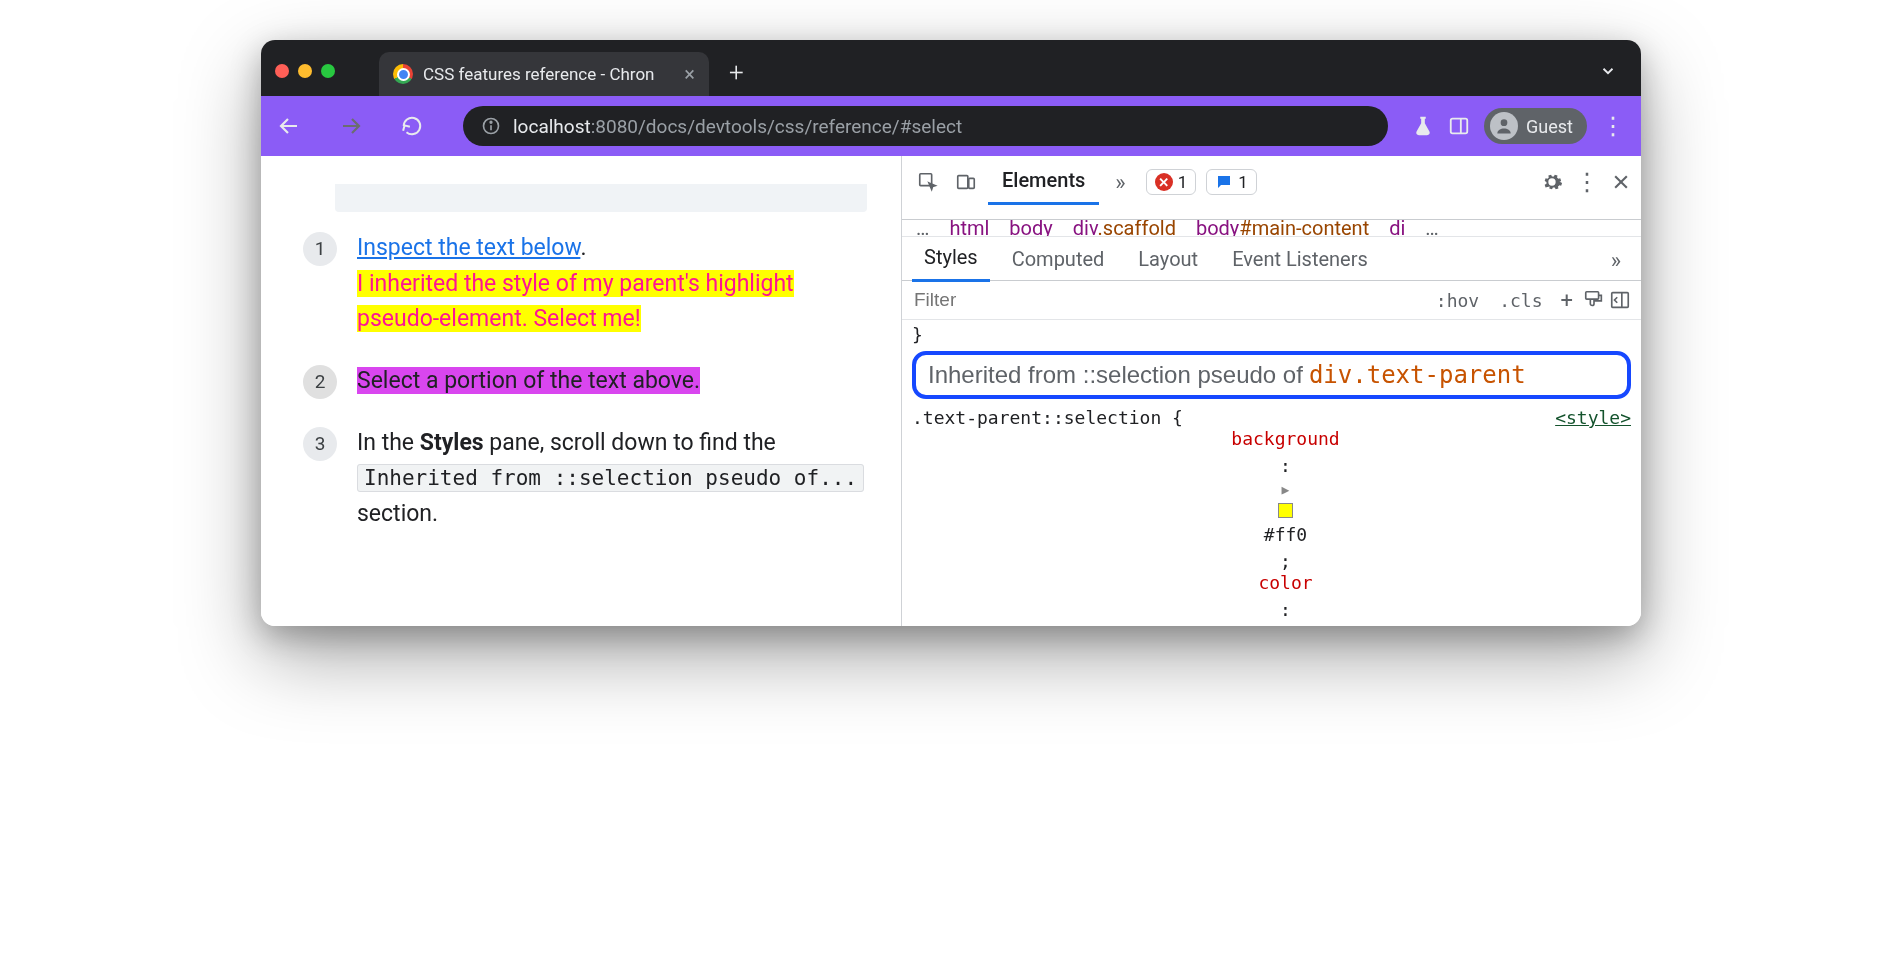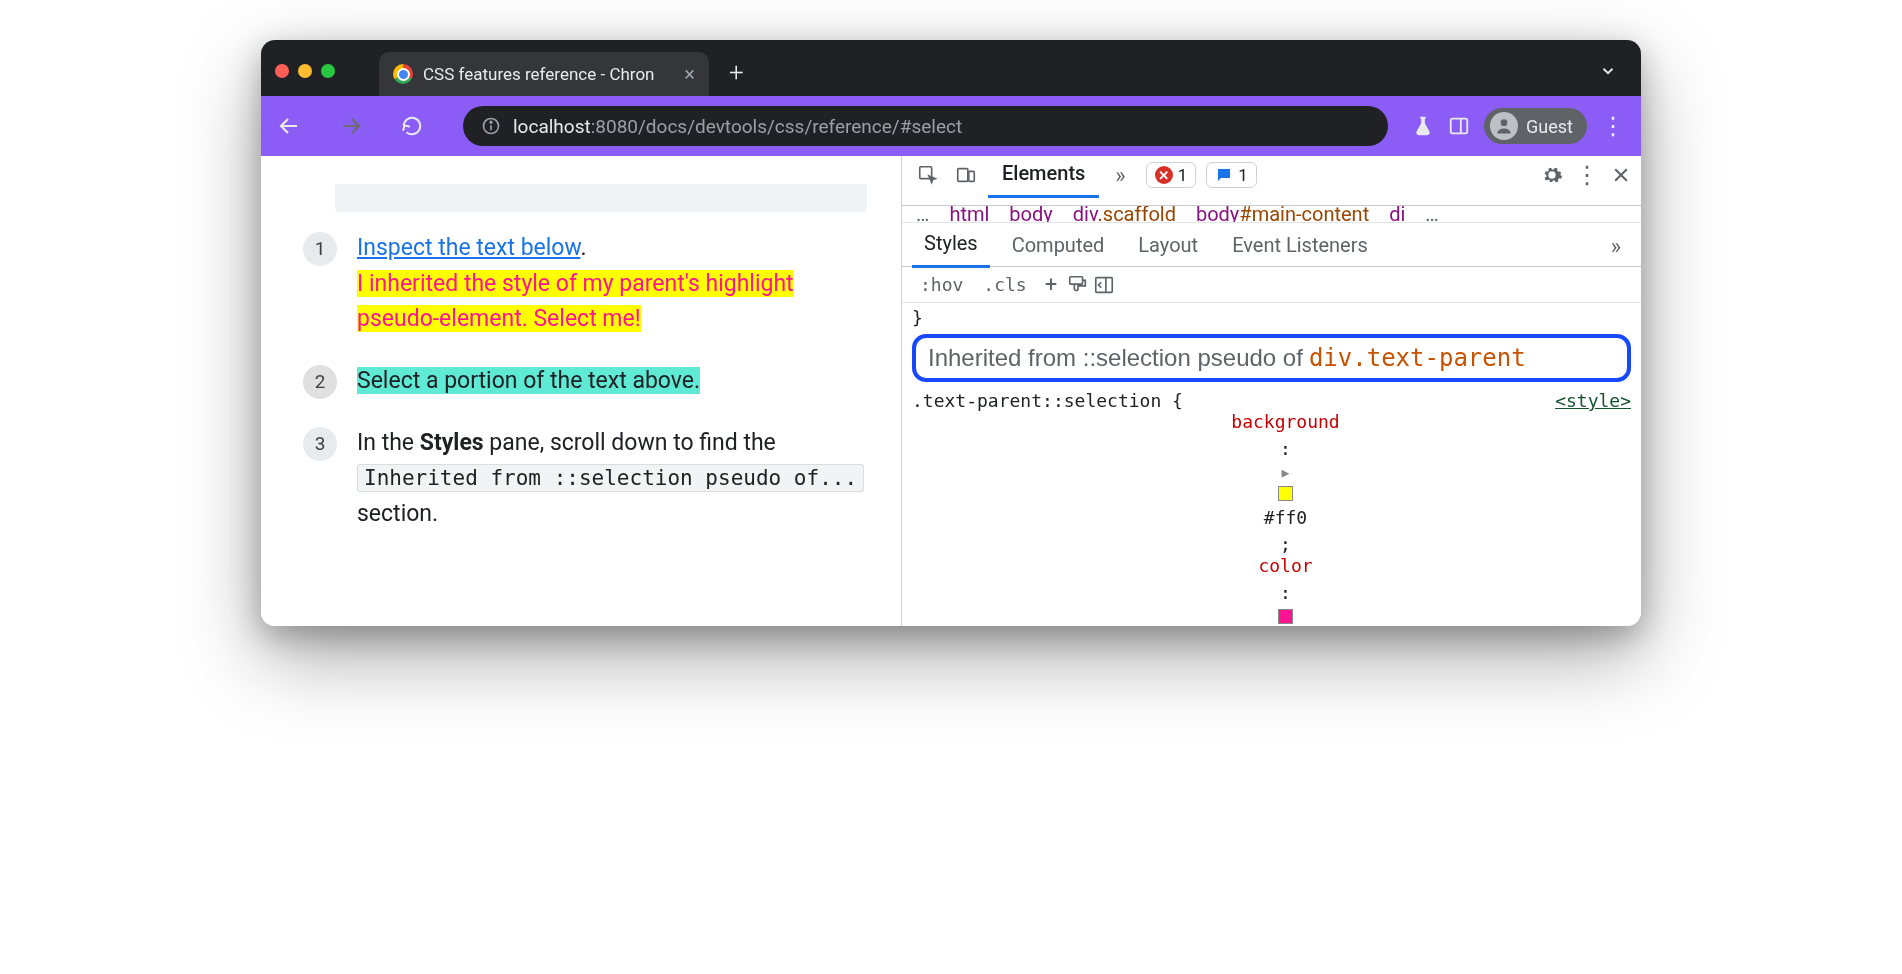--- a/index.html
+++ b/index.html
@@ -121,38 +121,38 @@
     content:counter(step);
     position:absolute;left:8px;top:2px;
     width:34px;height:34px;border-radius:50%;
     background:#e8eaed;color:#3c4043;
     display:flex;align-items:center;justify-content:center;
     font-size:19px;
   }
   .link{color:#1a73e8;text-decoration:underline;cursor:pointer;}
   .hl{background:#ffff00;color:#ff1493;}
   ol.steps > li:nth-child(2)::before{background:#e0e0e0;}
-  .sel-grey{background:#5eead4;margin-top:28px;}
+  .sel-grey{background:#d946ef;margin-top:28px;}
   .code-inline{
     font-family:"SFMono-Regular",Menlo,Consolas,monospace;
     background:#f1f3f4;border:1px solid #dadce0;
     padding:1px 6px;border-radius:3px;font-size:21px;
   }
   
   .devtools{
     flex:1;
     border-left:1px solid #cfd2d6;
     display:flex;flex-direction:column;
     font-size:18px;color:#202124;
   }
   .dt-tabbar{
     display:flex;align-items:center;gap:6px;
     border-bottom:1px solid #c9ccd0;
     padding:6px 10px 17px 10px;
-    height:50px;
+    height:64px;
   }
   .dt-icon{width:32px;height:32px;display:flex;align-items:center;justify-content:center;color:#5f6368;cursor:pointer;}
   .dt-tab{padding:8px 14px 10px;color:#202124;font-size:20px;cursor:pointer;}
   .dt-tab.active{border-bottom:3px solid #1a73e8;font-weight:500;}
   .dt-more{font-size:22px;color:#5f6368;padding:6px 10px;cursor:pointer;}
   .dt-badge{display:flex;gap:10px;align-items:center;margin-left:4px;}
   .badge{
     display:flex;align-items:center;gap:5px;
     border:1px solid #cfd2d6;border-radius:6px;
     padding:2px 8px;font-size:17px;
@@ -368,20 +368,21 @@
 
       <div class="subtabs">
         <span class="subtab active">Styles</span>
         <span class="subtab">Computed</span>
         <span class="subtab">Layout</span>
         <span class="subtab">Event Listeners</span>
         <span class="dt-more" style="margin-left:auto">»</span>
       </div>
 
       <div class="filter-row">
+        <input class="filter-input" placeholder="Filter" style="">
         <span class="pill">:hov</span>
         <span class="pill">.cls</span>
         <span class="plus-small">+</span>
         <span class="brush-ic">
           <svg width="22" height="22" viewBox="0 0 24 24" fill="none" stroke="#5f6368" stroke-width="1.8">
               <rect x="3" y="3" width="14" height="8" rx="1"></rect>
               <path d="M17 7h3v6h-8v3a2 2 0 0 1-4 0v-5"></path>
             </svg>
         </span>
         <span class="panel-ic">

